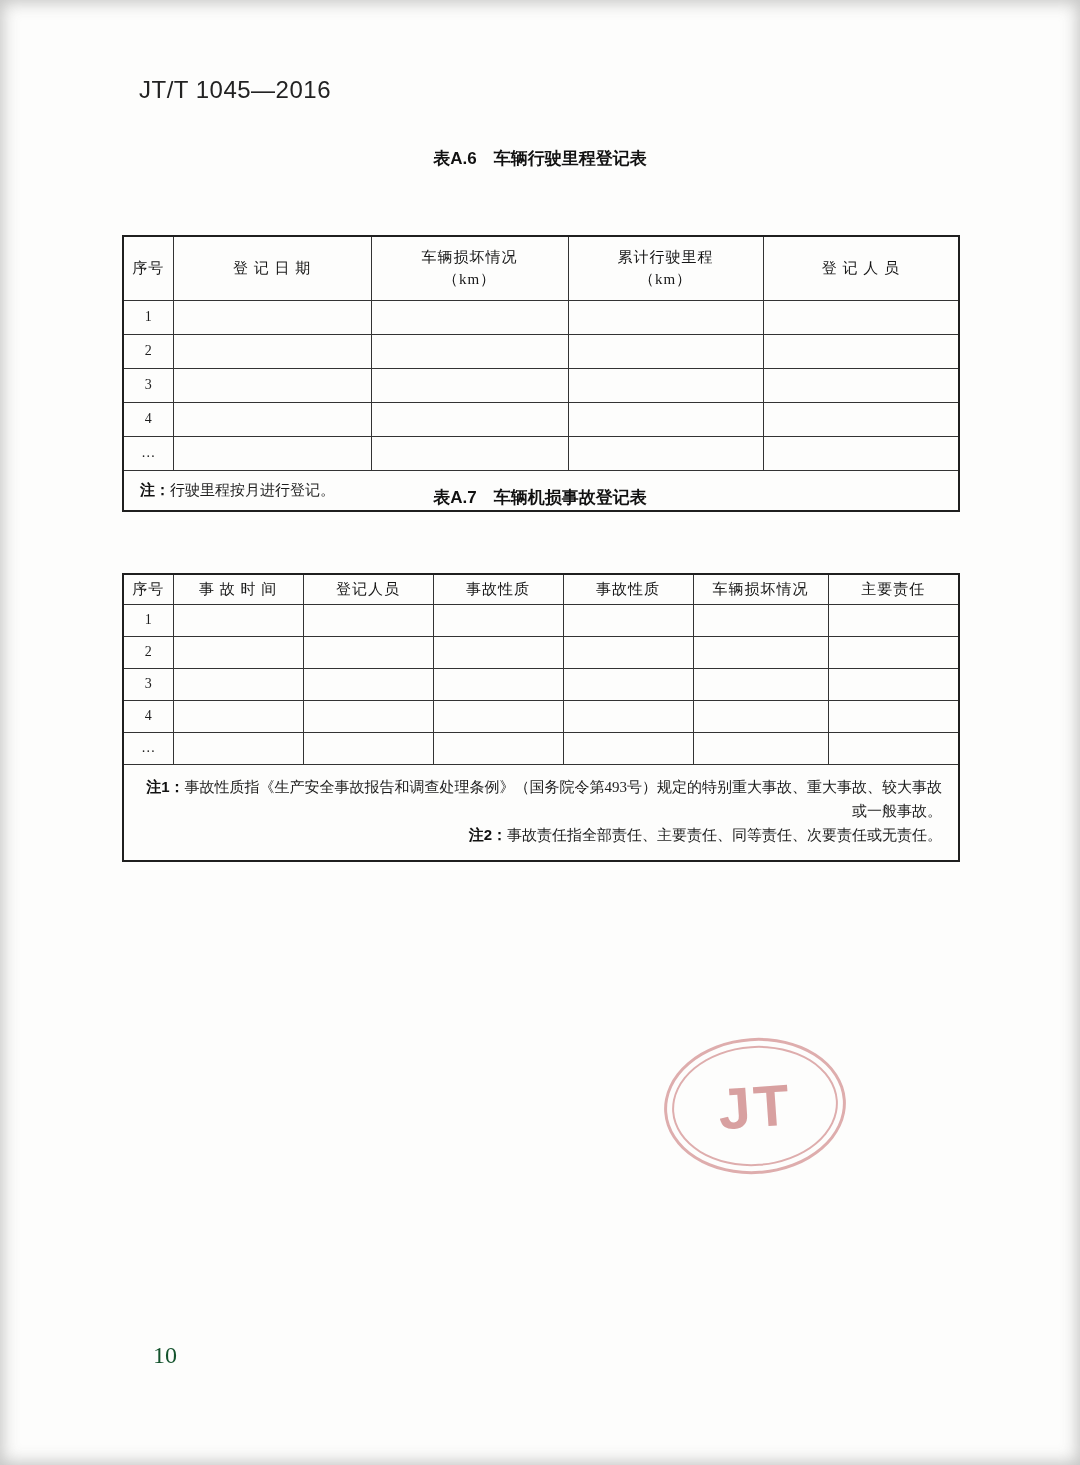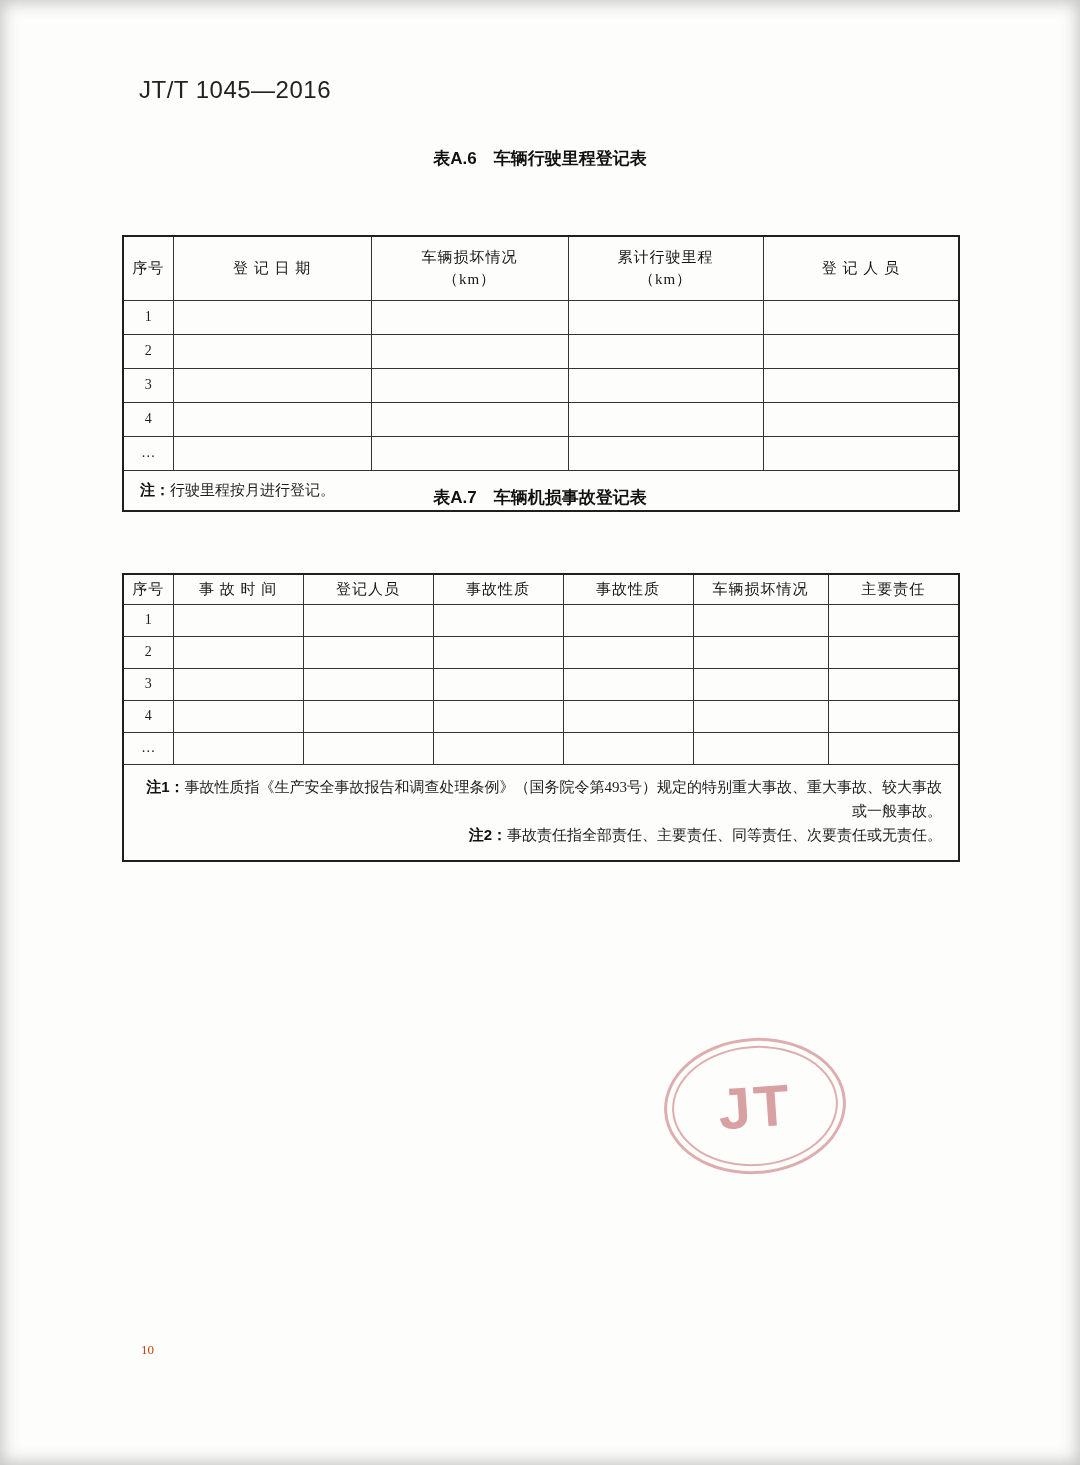--- a/index.html
+++ b/index.html
@@ -77,22 +77,22 @@
   .stamp .ring-outer { position: absolute; inset: 0; border: 3px solid #d79a9a; border-radius: 50%; }
   .stamp .ring-inner { position: absolute; inset: 8px; border: 2px solid #d79a9a; border-radius: 50%; }
   .stamp .jt {
     position: absolute; inset: 0;
     display: flex; align-items: center; justify-content: center;
     font-family: "Liberation Sans", sans-serif;
     font-weight: bold; font-size: 58px; letter-spacing: 3px;
     color: #cf8a8a;
   }
   .page-num {
-    position: absolute; left: 141px; top: 1342px;
-    font-size: 13px; color: #c2410c;
+    position: absolute; left: 153px; top: 1342px;
+    font-size: 24px; color: #14532d;
   }
 </style>
 </head>
 <body>
 
 <div class="page">
 
   <div class="doc-header">JT/T 1045—2016</div>
 
   <div class="table-title title-a6">表A.6　车辆行驶里程登记表</div>

